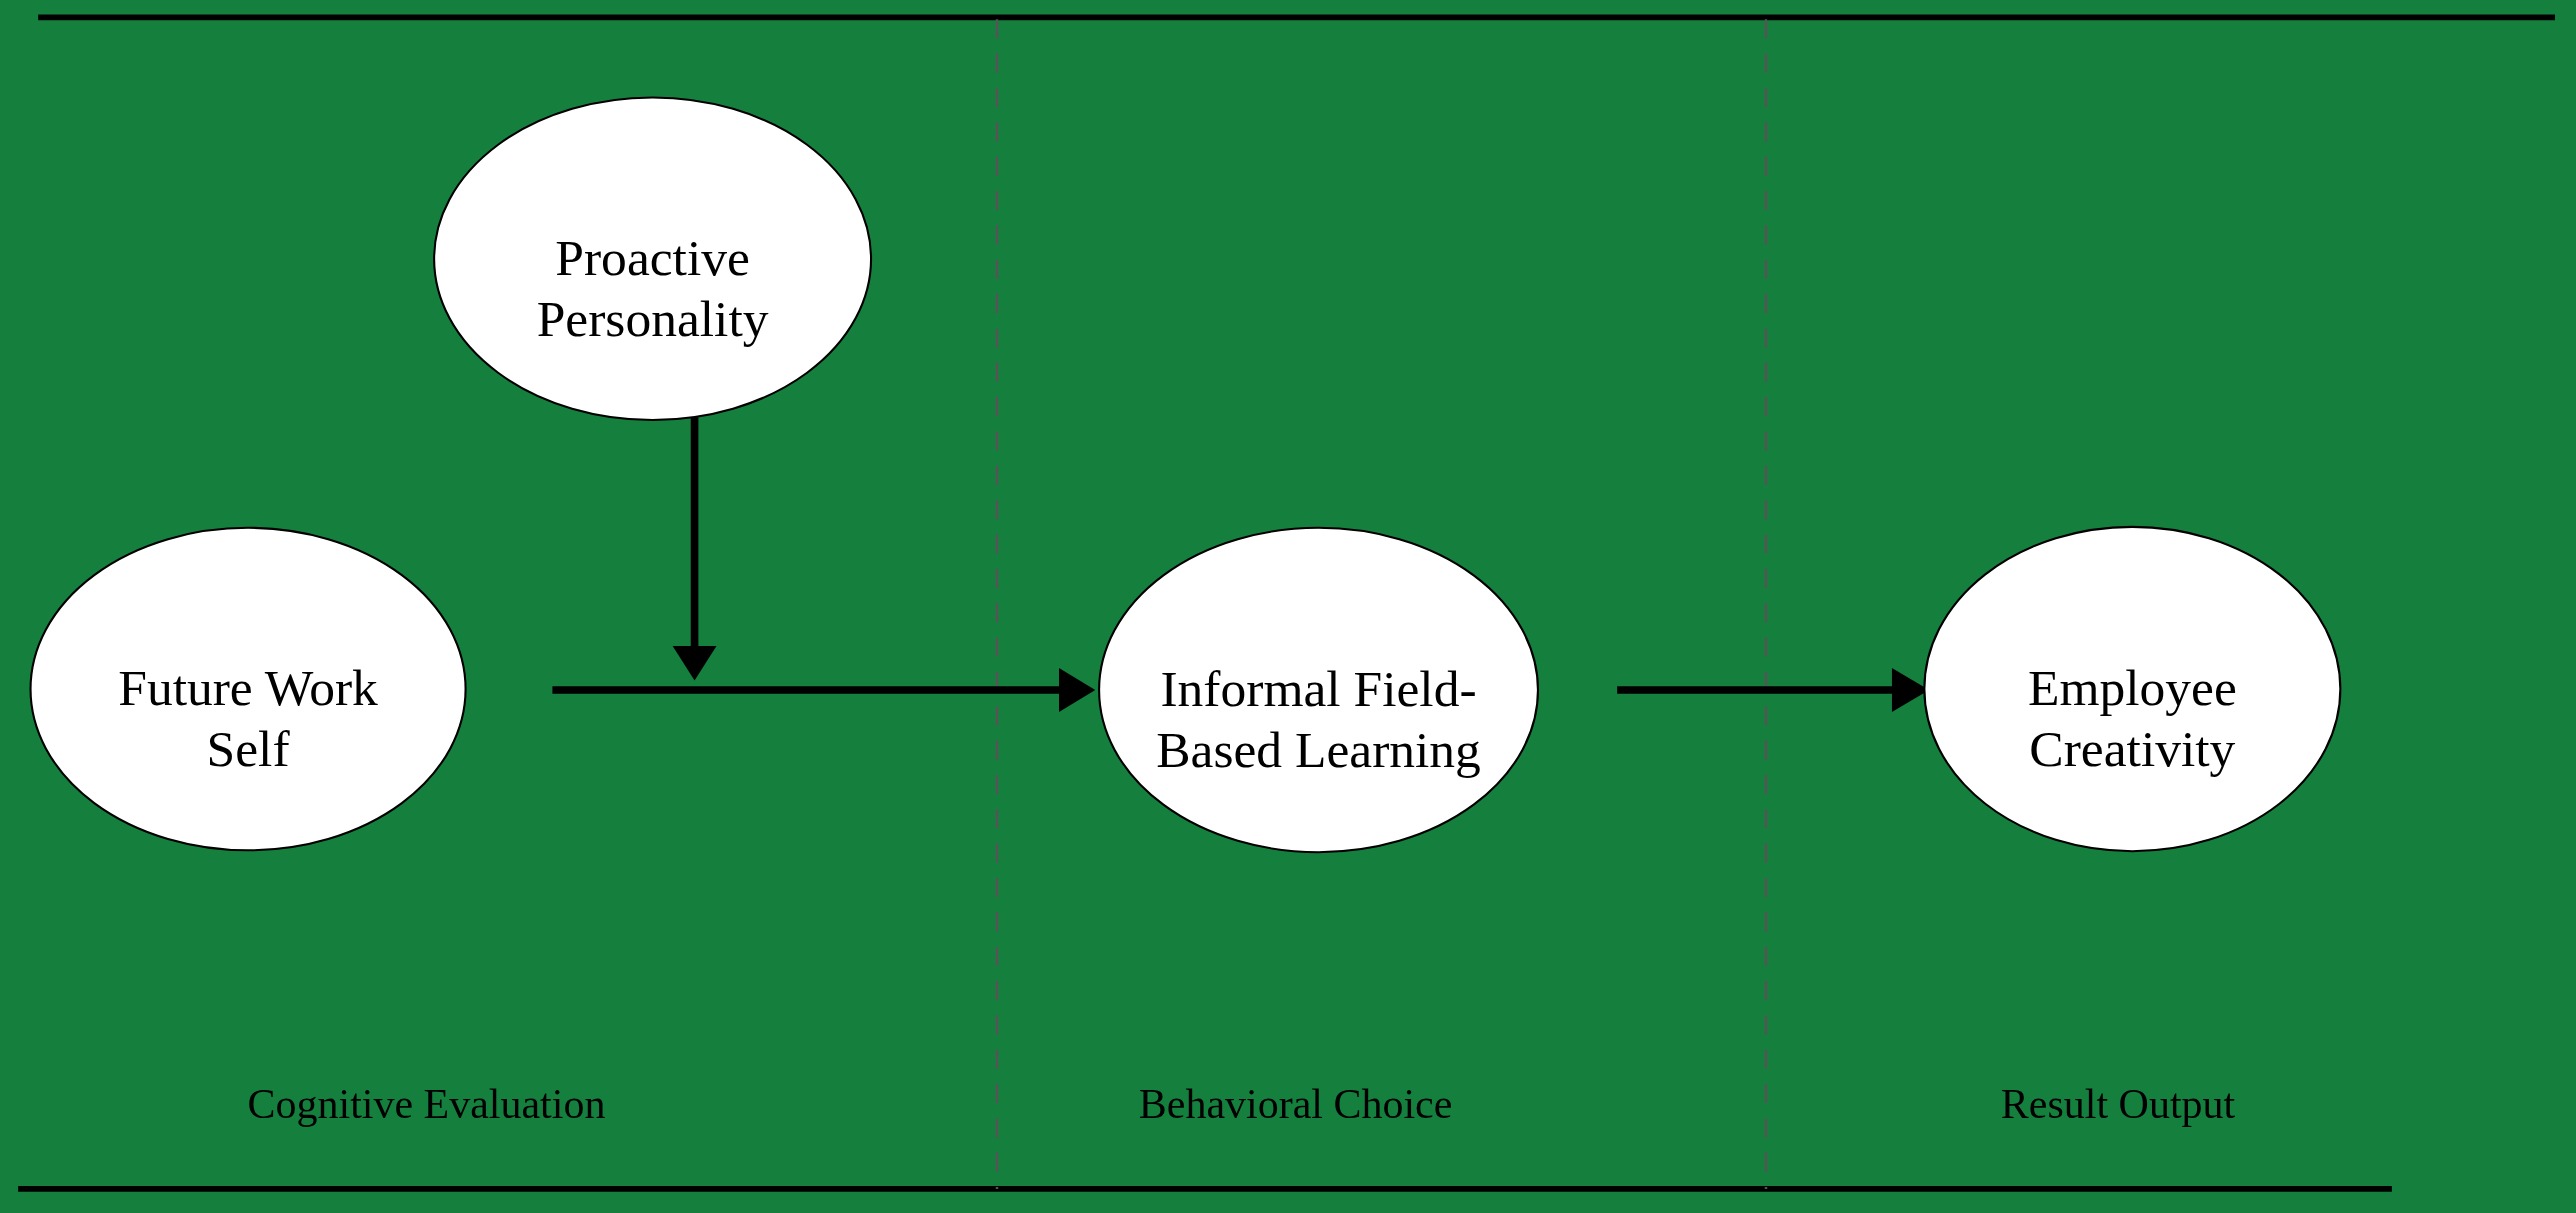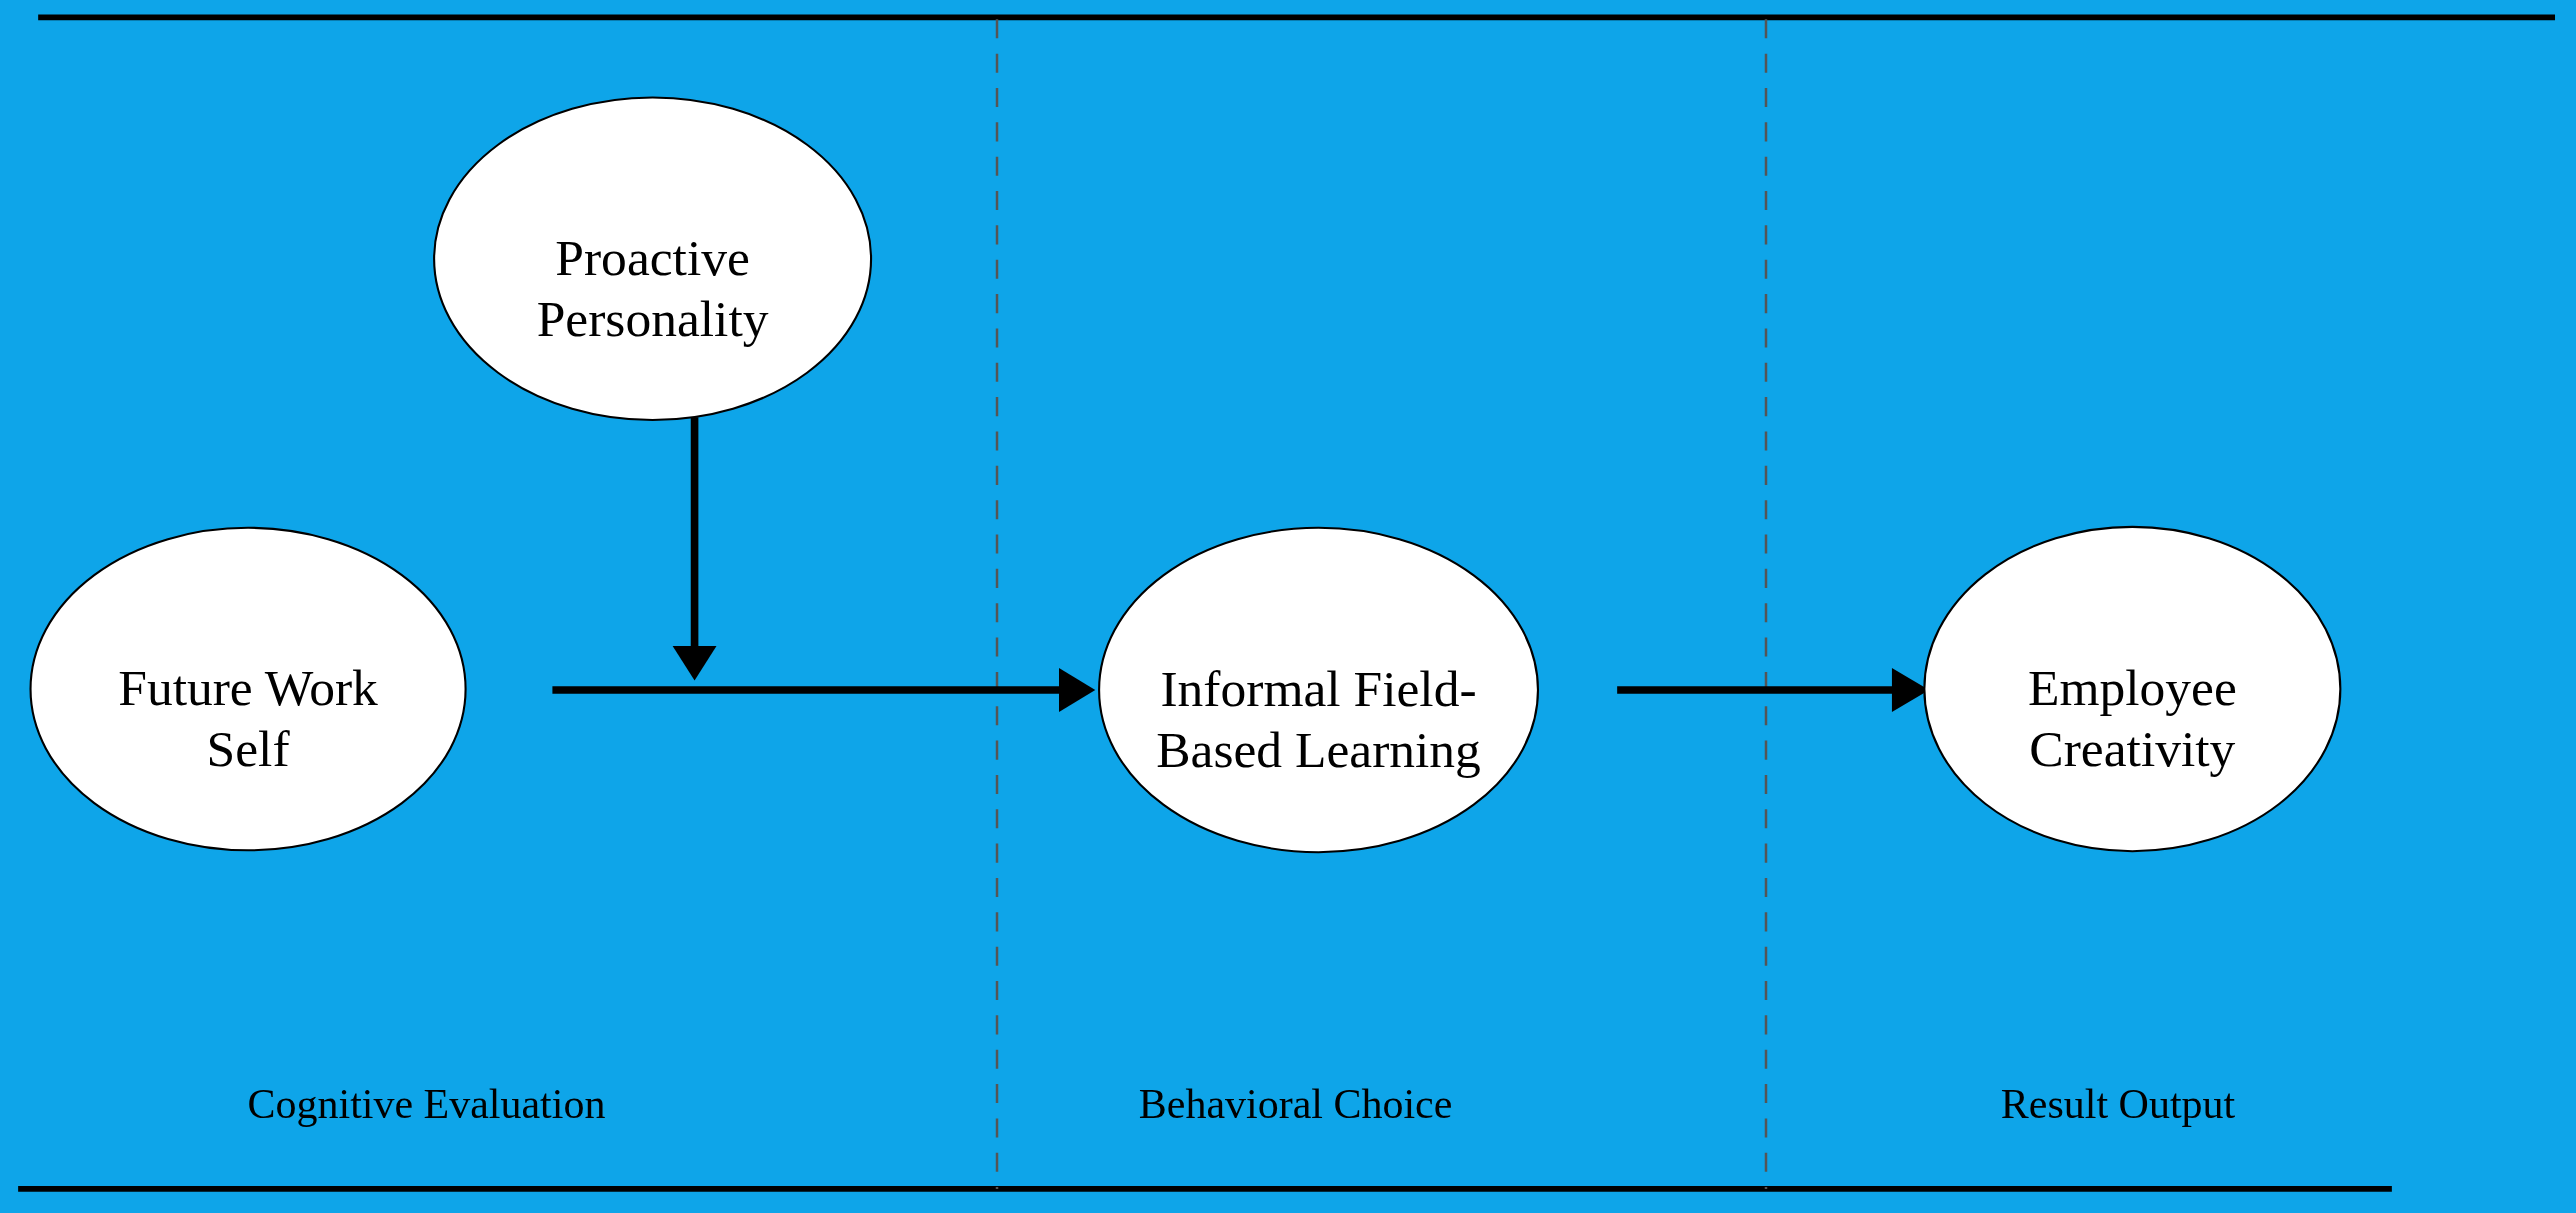--- a/index.html
+++ b/index.html
@@ -10,21 +10,21 @@
   body {
     width: 2576px;
     height: 1214px;
     font-family: "Liberation Serif", "DejaVu Serif", serif;
     overflow: hidden;
   }
   #diagram-root {
     position: relative;
     width: 2576px;
     height: 1214px;
-    background: #0ea5e9;
+    background: #15803d;
   }
   svg.canvas {
     position: absolute;
     top: 0;
     left: 0;
     width: 2576px;
     height: 1214px;
   }
   .node-label {
     font-family: "Liberation Serif", "DejaVu Serif", serif;

